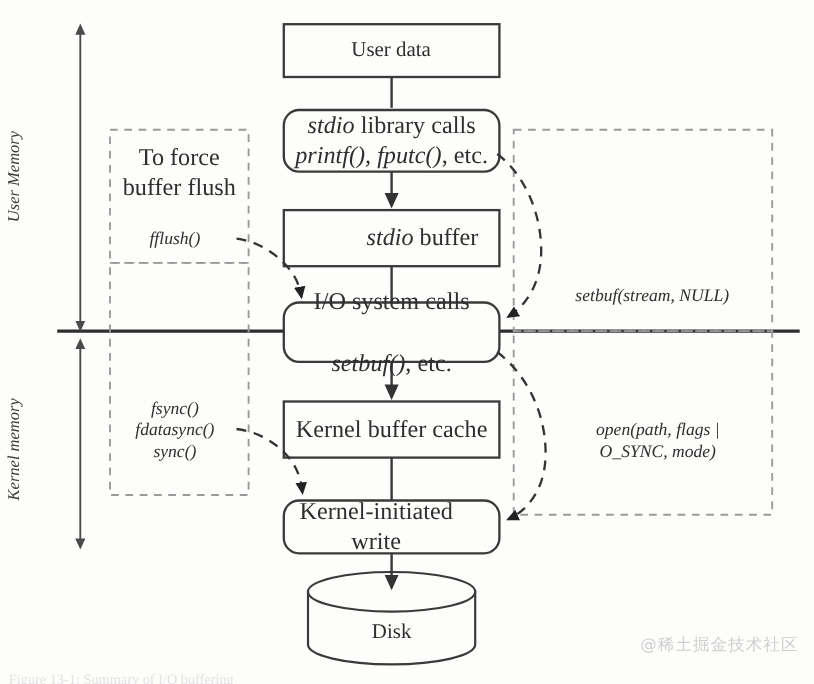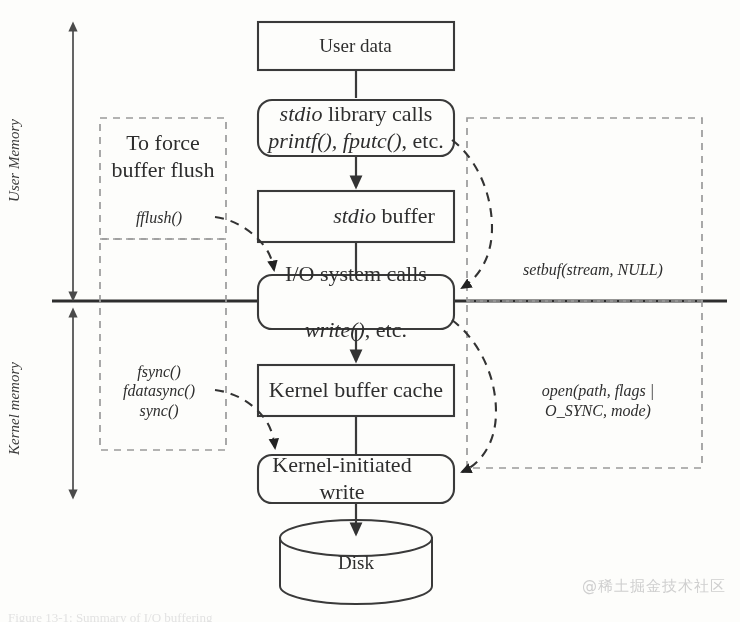--- a/index.html
+++ b/index.html
@@ -157,33 +157,33 @@
 
   <div class="node-text" style="left:258px; top:191px; width:196px; height:51px;padding-left:28px;">
     <span class="t-serif fs17">
       <em>stdio</em><span> buffer</span>
     </span>
   </div>
 
   <div class="node-text" style="left:258px; top:275px; width:196px; height:54px;gap:29px;">
     <span class="t-serif fs17">I/O system calls</span>
     <span class="t-serif fs17">
-      <em>write()</em><span>, etc.</span>
+      <em>setbuf()</em><span>, etc.</span>
     </span>
   </div>
 
   <div class="node-text" style="left:250px; top:365px; width:212px; height:51px;">
     <span class="t-serif fs17">Kernel buffer cache</span>
   </div>
 
   <div class="node-text" style="left:258px; top:455px; width:168px; height:48px;">
     <span class="t-serif fs17">Kernel-initiated write</span>
   </div>
 
-  <div class="node-text" style="left:280px; top:542px; width:152px; height:42px;">
+  <div class="node-text" style="left:280px; top:554px; width:152px; height:42px;">
     <span class="t-serif fs19">Disk</span>
   </div>
 
   <div class="node-text" style="left:100px; top:126px; width:126px; height:58px;justify-content:flex-end;">
     <span class="t-serif fs17">To force</span>
     <span class="t-serif fs17">buffer flush</span>
   </div>
 
   <div class="node-text" style="left:100px; top:206px; width:118px; height:24px;">
     <span class="t-serif fs16 ital">fflush()</span>

